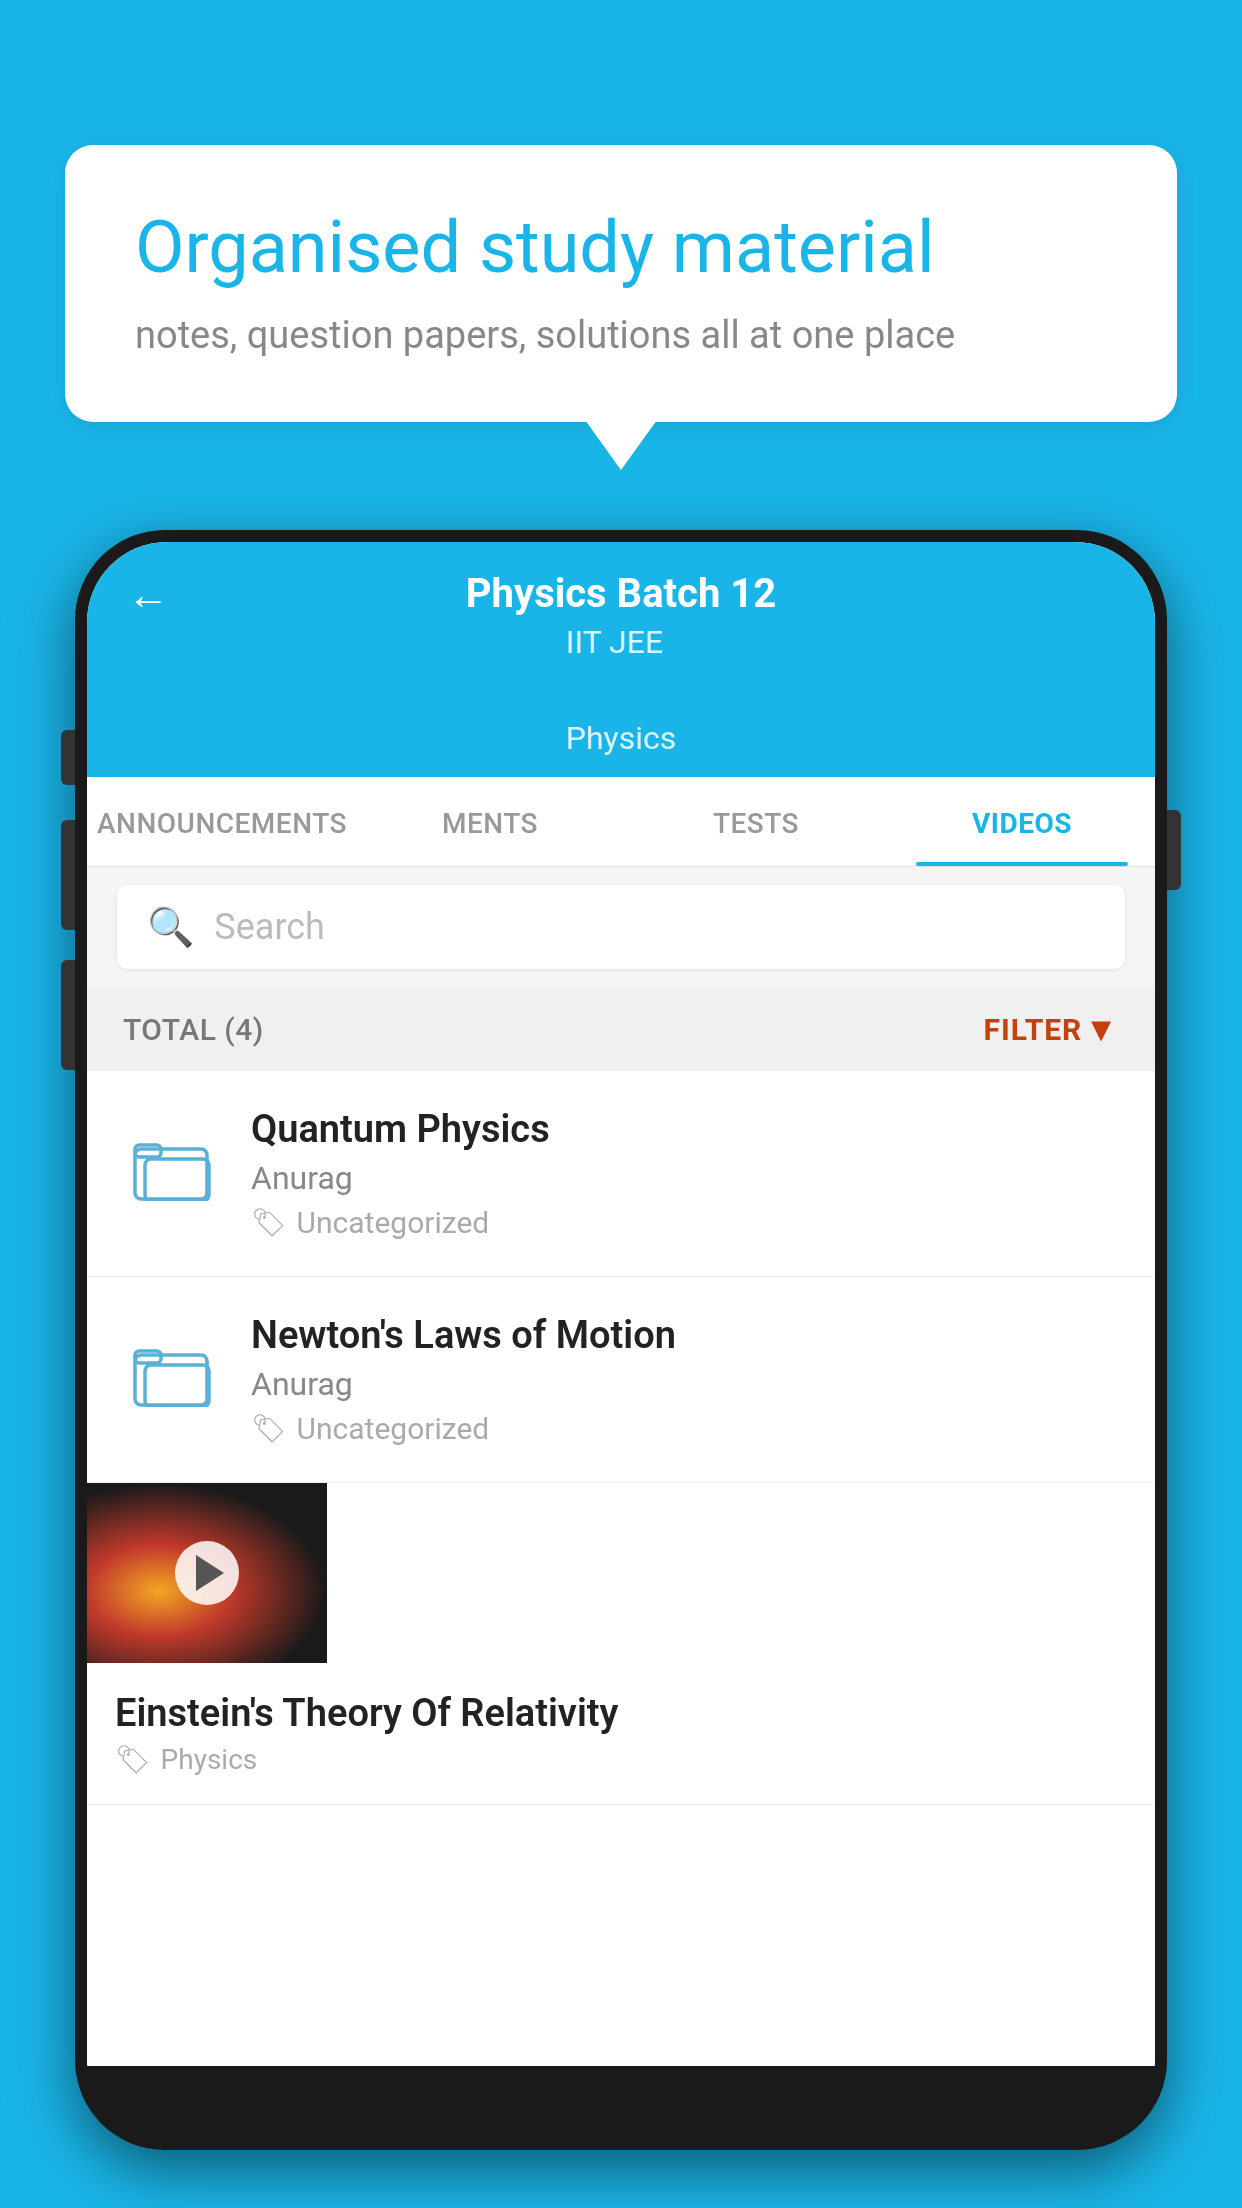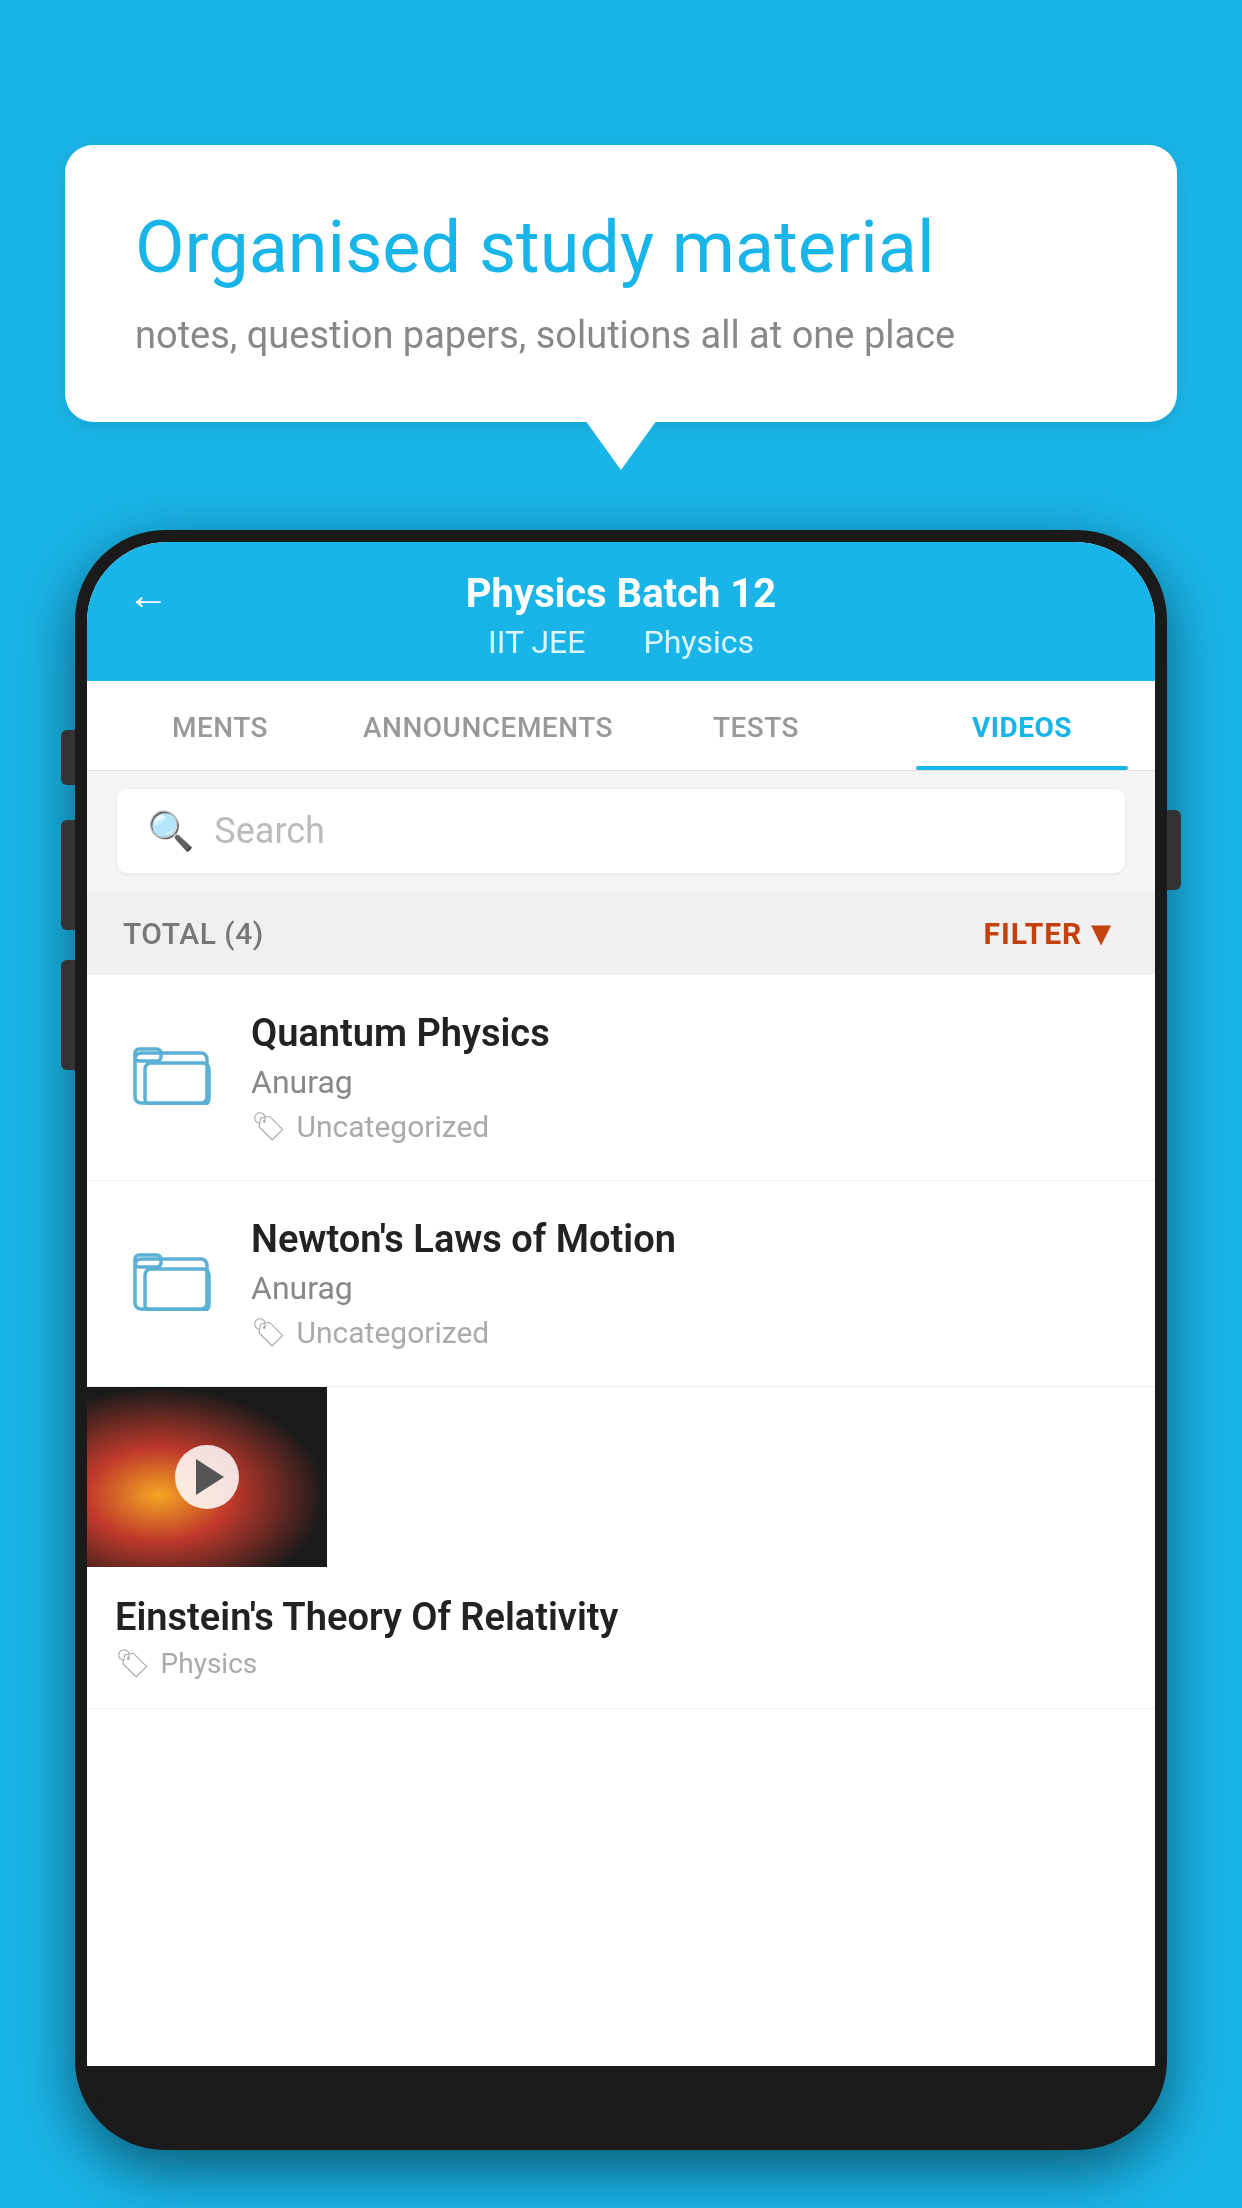--- a/index.html
+++ b/index.html
@@ -151,20 +151,21 @@
       font-size: 40px;
       font-weight: 700;
       margin-bottom: 6px;
     }
 
     .header-breadcrumb {
       color: rgba(255,255,255,0.85);
       font-size: 32px;
       display: flex;
       gap: 29px;
+      flex-direction: column;
     }
 
     
     .tabs-bar {
       background: white;
       display: flex;
       align-items: center;
       border-bottom: 1px solid #e0e0e0;
     }
 
@@ -473,24 +474,24 @@
           <div class="header-title">Physics Batch 12</div>
           <div class="header-breadcrumb">
             <span>IIT JEE</span>
             <span>  </span>
             <span>Physics</span>
           </div>
         </div>
 
         <div class="tabs-bar">
           <div class="tab-item">
+            <span>ANNOUNCEMENTS</span>
+          </div>
+          <div class="tab-item">
             <span>MENTS</span>
-          </div>
-          <div class="tab-item">
-            <span>ANNOUNCEMENTS</span>
           </div>
           <div class="tab-item">
             <span>TESTS</span>
           </div>
           <div class="tab-item active">
             <span>VIDEOS</span>
           </div>
         </div>
 
         <div class="search-bar-wrapper">

